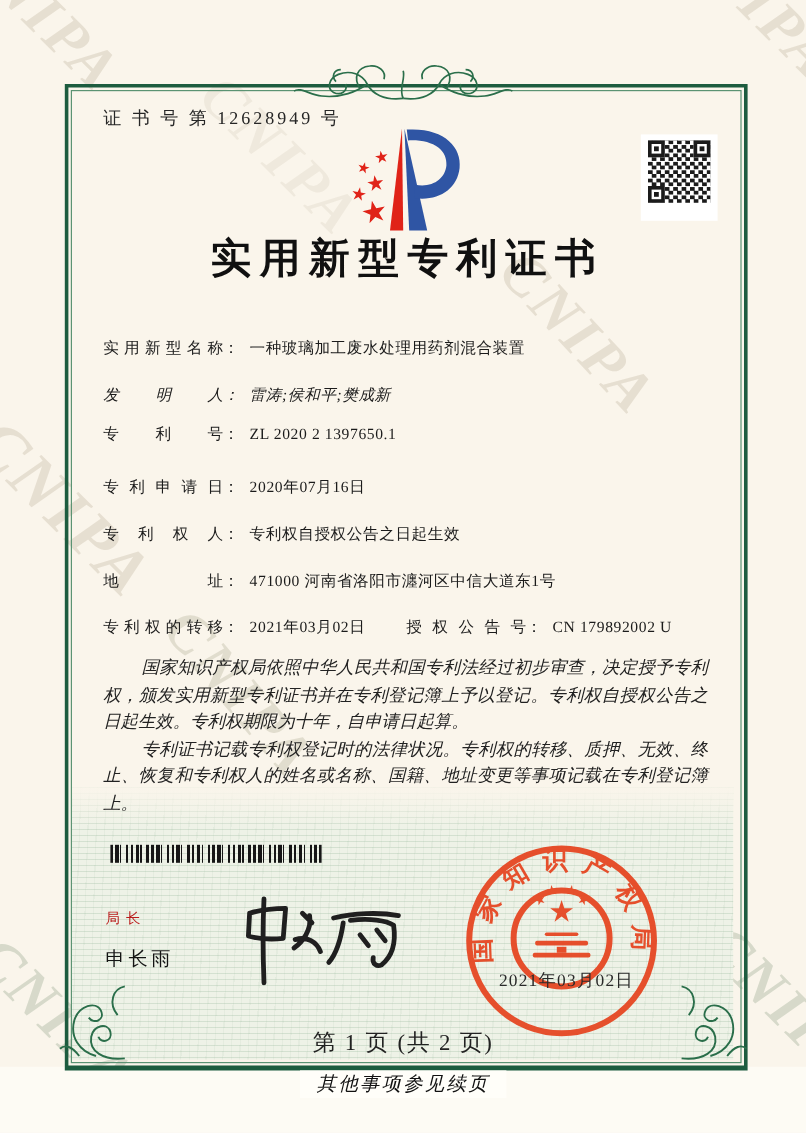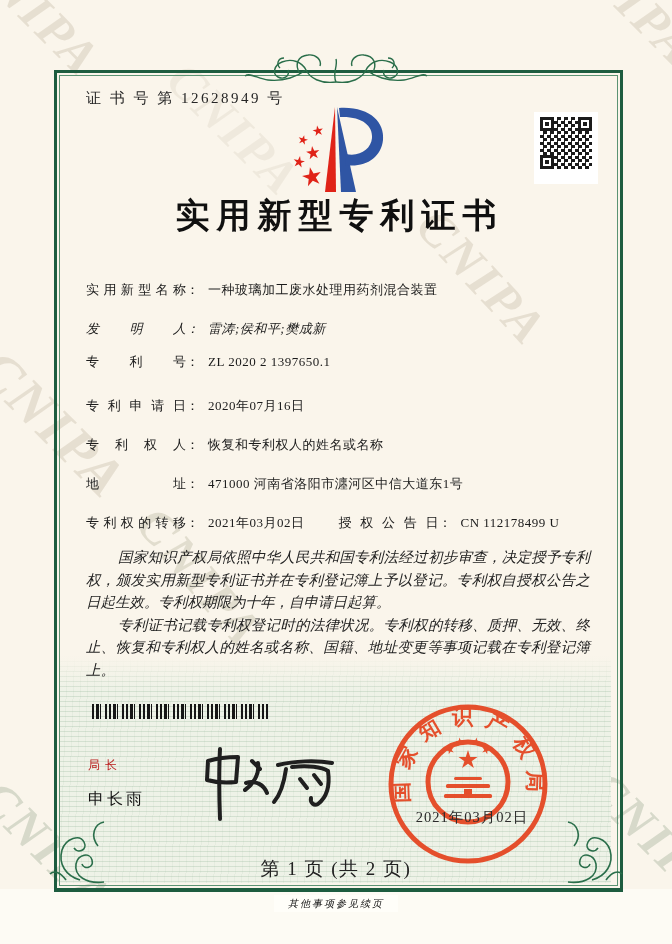--- a/index.html
+++ b/index.html
@@ -58,21 +58,21 @@
       transparent 7px 8px,#161616 8px 9px,transparent 9px 13px,#161616 13px 15px,transparent 15px 17px);}
   .juzhang{position:absolute;left:88px;top:757px;font-size:12px;letter-spacing:5px;color:#b91c1c;z-index:4;}
   .shenname{position:absolute;left:88px;top:789px;font-size:16px;letter-spacing:3px;color:#141414;z-index:4;}
   .sig{position:absolute;left:190px;top:735px;z-index:5;}
   .seal{position:absolute;left:382px;top:698px;z-index:4;}
   .seal-date{position:absolute;left:398px;top:808px;width:148px;text-align:center;font-size:14.5px;
          color:#2a2a2a;letter-spacing:1px;z-index:6;}
   .pageinfo{position:absolute;left:0;top:856px;width:672px;text-align:center;font-size:19px;
          letter-spacing:1.5px;color:#222;z-index:4;}
   .footnote{position:absolute;left:0;top:893px;width:672px;text-align:center;z-index:4;}
-  .footnote span{background:#fffef9;padding:3px 14px;font-size:10px;letter-spacing:2px;
+  .footnote span{background:#fffef9;padding:3px 14px;font-size:16px;letter-spacing:2px;
          color:#111;font-style:italic;}
 </style>
 </head>
 <body>
 
 <div class="page">
 
   <svg width="0" height="0" style="position:absolute" aria-hidden="true">
     <defs>
       <path id="star5" d="M0,-1 L0.2245,-0.309 L0.951,-0.309 L0.3633,0.118 L0.5878,0.809 L0,0.382 L-0.5878,0.809 L-0.3633,0.118 L-0.951,-0.309 L-0.2245,-0.309 Z"></path>
@@ -162,27 +162,27 @@
   <div class="field f2">
     <span class="lab">发明人</span><span class="colon">：</span><span class="val">雷涛;侯和平;樊成新</span>
   </div>
   <div class="field f3">
     <span class="lab">专利号</span><span class="colon">：</span><span class="val">ZL 2020 2 1397650.1</span>
   </div>
   <div class="field f4">
     <span class="lab">专利申请日</span><span class="colon">：</span><span class="val">2020年07月16日</span>
   </div>
   <div class="field f5">
-    <span class="lab">专利权人</span><span class="colon">：</span><span class="val">恢复和专利权人的姓名或名称</span>
+    <span class="lab">专利权人</span><span class="colon">：</span><span class="val">专利权自授权公告之日起生效</span>
   </div>
   <div class="field f6">
     <span class="lab">地址</span><span class="colon">：</span><span class="val">471000 河南省洛阳市瀍河区中信大道东1号</span>
   </div>
   <div class="field f7">
-    <span class="lab">专利权的转移</span><span class="colon">：</span><span class="val">2021年03月02日</span><span class="grp2"><span class="lab">授权公告日</span><span class="colon">：</span><span class="val">CN 112178499 U</span></span>
+    <span class="lab">专利权的转移</span><span class="colon">：</span><span class="val">2021年03月02日</span><span class="grp2"><span class="lab">授权公告号</span><span class="colon">：</span><span class="val">CN 179892002 U</span></span>
   </div>
 
   <div class="legal">
     <p>国家知识产权局依照中华人民共和国专利法经过初步审查，决定授予专利权，颁发实用新型专利证书并在专利登记簿上予以登记。专利权自授权公告之日起生效。专利权期限为十年，自申请日起算。</p>
     <p>专利证书记载专利权登记时的法律状况。专利权的转移、质押、无效、终止、恢复和专利权人的姓名或名称、国籍、地址变更等事项记载在专利登记簿上。</p>
   </div>
 
   <div class="barcode"></div>
 
   <div class="juzhang">局长</div>

